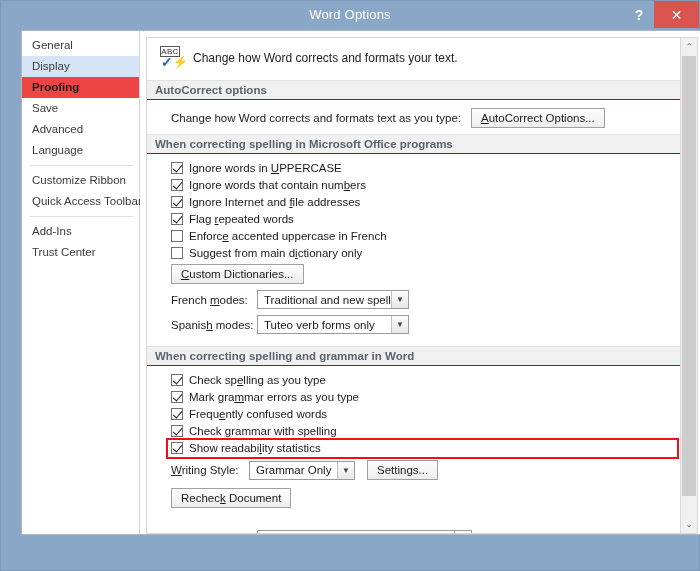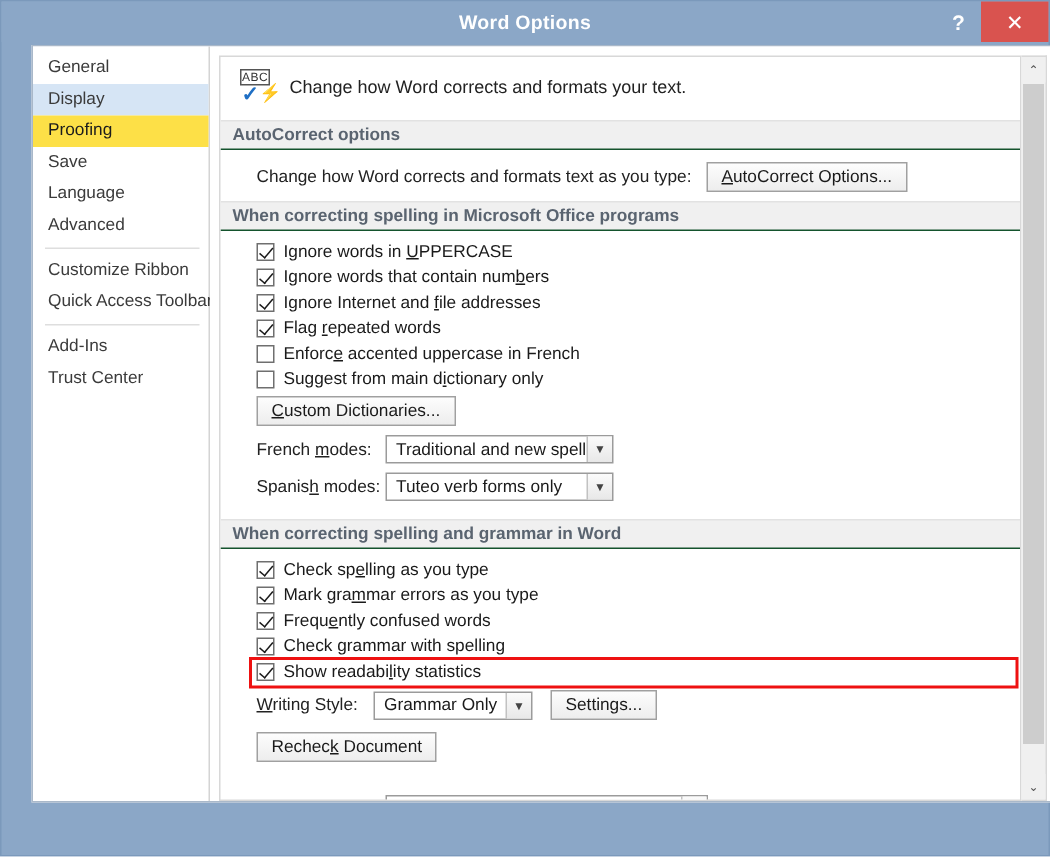--- a/index.html
+++ b/index.html
@@ -22,21 +22,20 @@
     height: 27px;
     background: #8ba7c7;
     display: flex;
     align-items: center;
     justify-content: center;
   }
   #title-text {
     font-size: 13px;
     color: #ffffff;
     letter-spacing: .2px;
-    font-weight: bold;
   }
   #title-buttons {
     position: absolute;
     right: 0; top: 0;
     height: 27px;
     display: flex;
     align-items: stretch;
   }
   .help-btn {
     width: 30px;
@@ -71,21 +70,21 @@
   .side-item {
     height: 21px;
     line-height: 21px;
     padding-left: 10px;
     font-size: 11.5px;
     color: #3b3b3b;
     cursor: pointer;
     white-space: nowrap;
   }
   .side-item.hover { background: #d6e5f5; }
-  .side-item.active { background: #fde047; color: #1c1c1c; }
+  .side-item.active { background: #ef4444; color: #1c1c1c; font-weight: bold; }
   .side-sep {
     height: 1px;
     background: #dedede;
     margin: 4px 6px 4px 8px;
   }
   
   #content-wrap {
     flex: 1;
     position: relative;
     background: #ffffff;
@@ -308,22 +307,22 @@
     </div>
   </div>
 
   <div id="body">
 
     <div id="sidebar">
       <div class="side-item">General</div>
       <div class="side-item hover">Display</div>
       <div class="side-item active">Proofing</div>
       <div class="side-item">Save</div>
+      <div class="side-item">Advanced</div>
       <div class="side-item">Language</div>
-      <div class="side-item">Advanced</div>
       <div class="side-sep"></div>
       <div class="side-item">Customize Ribbon</div>
       <div class="side-item">Quick Access Toolbar</div>
       <div class="side-sep"></div>
       <div class="side-item">Add-Ins</div>
       <div class="side-item">Trust Center</div>
     </div>
 
     <div id="content-wrap">
       <div id="content">

